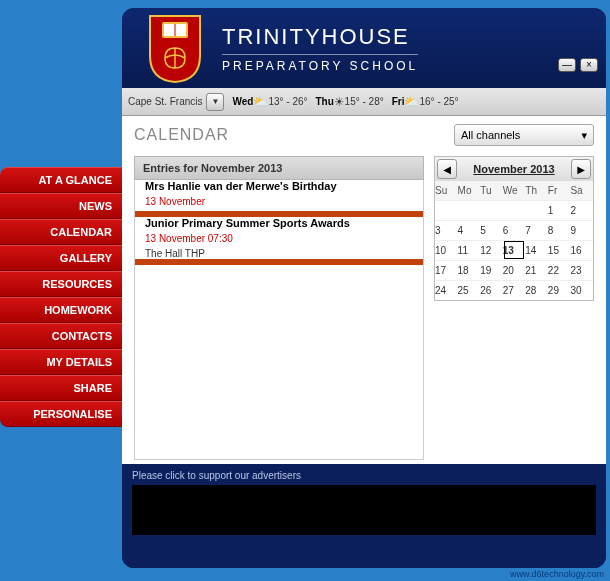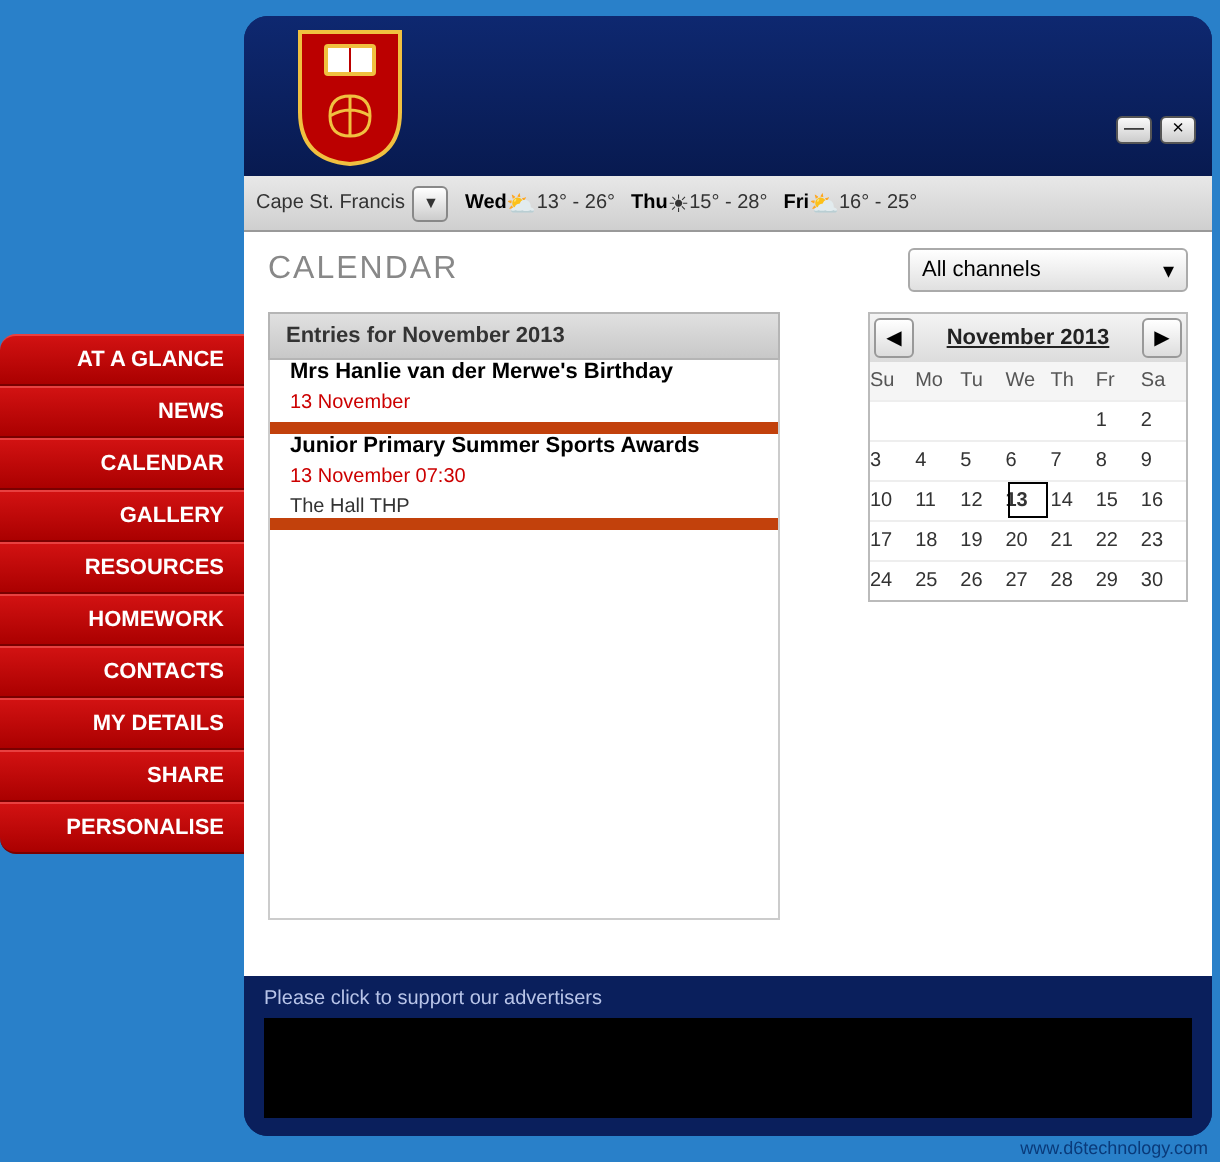--- a/index.html
+++ b/index.html
@@ -18,21 +18,21 @@
   
   .infobar { height:28px; background:linear-gradient(#e8e8e8,#cfcfcf); border-bottom:1px solid #999; display:flex; align-items:center; font-size:10px; color:#333; padding:0 6px; gap:8px; }
   .loc { display:flex; align-items:center; gap:4px; }
   .loc-text { color:#333; }
   .dd-btn { width:18px; height:18px; background:linear-gradient(#fff,#ccc); border:1px solid #888; border-radius:3px; font-size:8px; display:flex; align-items:center; justify-content:center; cursor:pointer; }
   .weather { display:flex; align-items:center; gap:0; white-space:nowrap; }
   .weather b { color:#000; }
   .wicon { font-size:12px; }
   
   .content { position:absolute; left:0; top:108px; right:0; bottom:80px; background:#fff; padding:8px 12px; }
-  .content-left { position:absolute; left:12px; top:8px; width:256px; bottom:16px; }
+  .content-left { position:absolute; left:12px; top:8px; width:290px; bottom:16px; }
   .content-right { position:absolute; right:12px; top:8px; width:160px; }
   
   .page-row { display:flex; align-items:center; justify-content:space-between; margin-bottom:10px; }
   .page-title { font-size:16px; color:#888; letter-spacing:1px; }
   .channel-dd { width:140px; height:22px; border:1px solid #aaa; border-radius:3px; background:linear-gradient(#fff,#e0e0e0); font-size:11px; padding:0 6px; display:flex; align-items:center; justify-content:space-between; cursor:pointer; }
   
   .entries-hdr { background:linear-gradient(#e0e0e0,#c8c8c8); border:1px solid #b5b5b5; padding:5px 8px; font-size:11px; font-weight:bold; color:#333; }
   .entries-box { border:1px solid #ccc; border-top:none; height:280px; overflow-y:scroll; position:relative; }
   .entries-box::-webkit-scrollbar { width:15px; }
   .entries-box::-webkit-scrollbar-track { background:#eee; border-left:1px solid #ccc; }
@@ -45,21 +45,21 @@
   .cal { border:1px solid #bbb; }
   .cal-hdr { display:flex; align-items:center; background:linear-gradient(#f4f4f4,#dcdcdc); height:24px; }
   .cal-nav { width:20px; height:20px; margin:2px; background:linear-gradient(#fff,#ddd); border:1px solid #999; border-radius:3px; font-size:10px; display:flex; align-items:center; justify-content:center; cursor:pointer; }
   .cal-title { flex:1; text-align:center; font-size:11px; font-weight:bold; text-decoration:underline; color:#222; }
   .cal-grid { display:grid; grid-template-columns:repeat(7,1fr); font-size:10px; }
   .cal-dow { padding:4px 0; color:#555; background:#f5f5f5; }
   .cal-cell { padding:4px 0; color:#333; border-top:1px solid #eee; }
   .cal-cell.muted { color:#ccc; }
   .cal-cell.today { outline:1px solid #000; outline-offset:-2px; font-weight:bold; }
   
-  .footer { position:absolute; left:0; right:0; bottom:0; height:80px; background:#0a1f5c; }
+  .footer { position:absolute; left:0; right:0; bottom:0; height:104px; background:#0a1f5c; }
   .foot-text { color:#b8c4e8; font-size:10px; padding:6px 10px 4px; }
   .adblock { margin:0 10px 10px; height:50px; background:#000; }
   
   .sidebar { position:absolute; left:0; top:132px; width:122px; }
   .side-item { height:26px; background:linear-gradient(#d21212,#a00); color:#fff; font-size:11px; font-weight:bold; display:flex; align-items:center; justify-content:flex-end; padding-right:10px; border-bottom:1px solid #7a0000; border-top:1px solid #e84040; cursor:pointer; text-align:right; }
   .side-item:first-child { border-radius:8px 0 0 0;margin-top:35px; }
   .side-item:last-child { border-radius:0 0 0 8px;padding-left:11px; }
   
   .credit { position:absolute; right:6px; bottom:2px; font-size:9px; color:#0a3a7a; }
 </style>
@@ -69,20 +69,24 @@
 <div class="window">
   <div class="header">
     <div class="crest">
       <svg viewBox="0 0 58 70">
           <path d="M4 2 h50 v40 q0 24 -25 26 q-25 -2 -25 -26 z" fill="#b00" stroke="#f0c040" stroke-width="2"></path>
           <rect x="16" y="8" width="26" height="16" rx="2" fill="#f0c040"></rect>
           <rect x="18" y="10" width="22" height="12" fill="#fff"></rect>
           <line x1="29" y1="10" x2="29" y2="22" stroke="#b00"></line>
           <path d="M29 34 q-10 0 -10 10 q0 10 10 10 q10 0 10 -10 q0 -10 -10 -10 M19 44 q10 -6 20 0 M29 34 v20" fill="none" stroke="#f0c040" stroke-width="1.5"></path>
         </svg>
+    </div>
+    <div class="title-block">
+      <div class="title-main">TRINITYHOUSE</div>
+      <div class="title-sub">PREPARATORY SCHOOL</div>
     </div>
     <div class="winbtns">
       <div class="winbtn">—</div>
       <div class="winbtn">×</div>
     </div>
   </div>
 
   <div class="infobar">
     <div class="loc">
       <span class="loc-text">Cape St. Francis</span>

